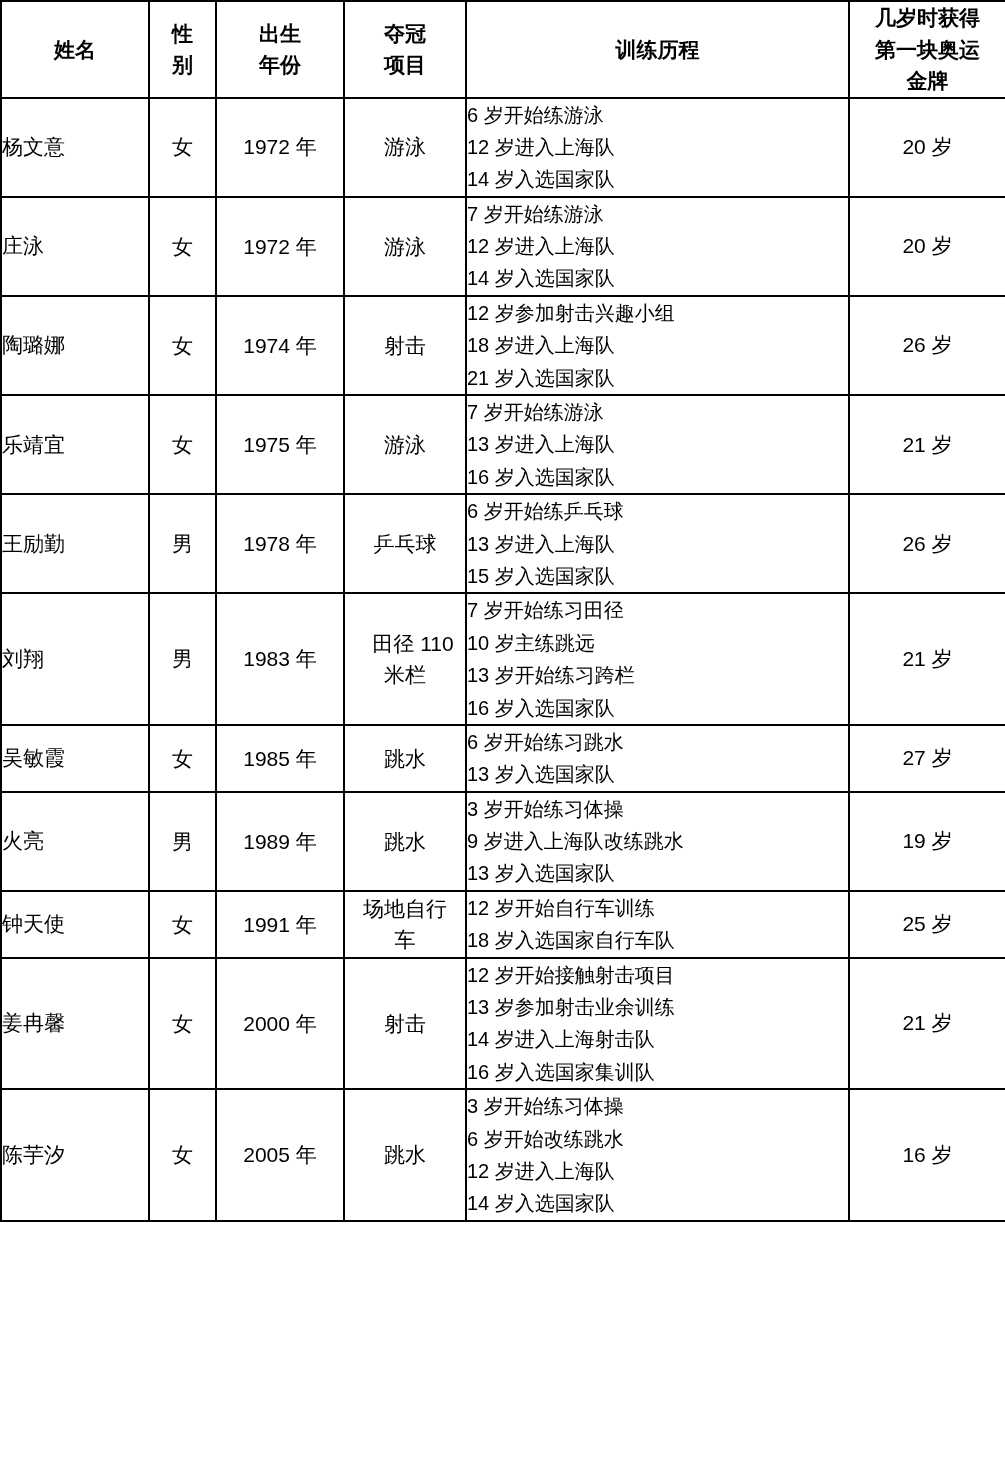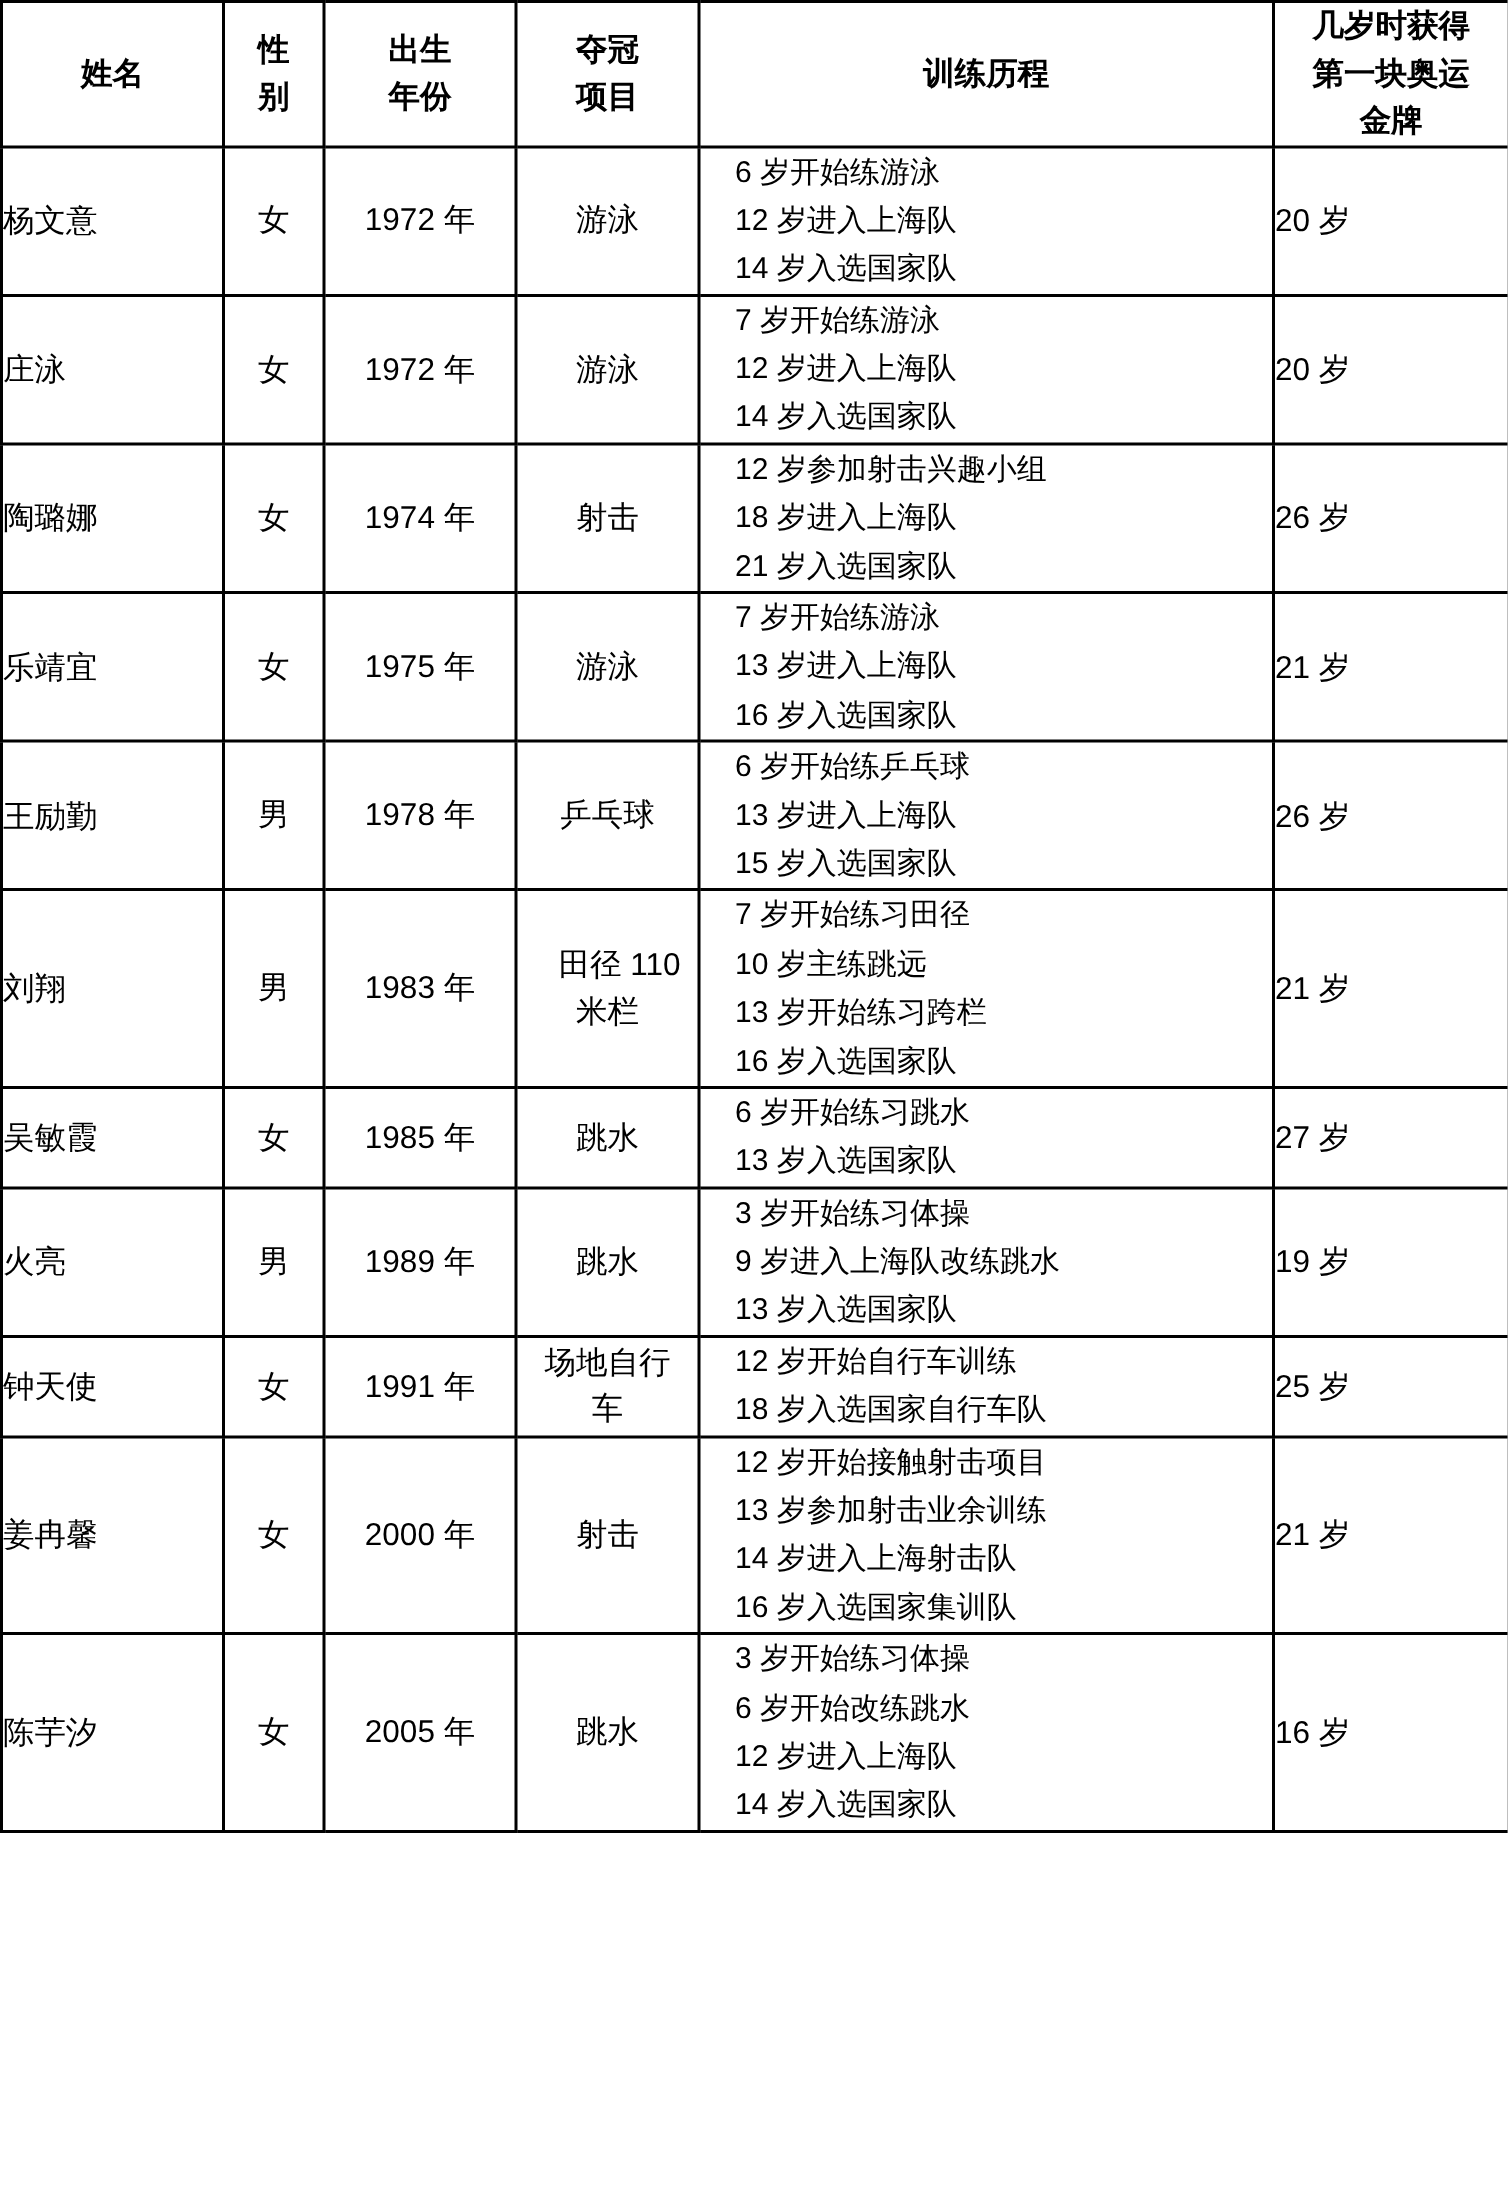--- a/index.html
+++ b/index.html
@@ -55,24 +55,23 @@
   }
   td.history {
     text-align: left;
     font-size: 20px;
     line-height: 1.62;
     padding: 12px 10px 12px 14px;
   }
   td.history .line {
     display: block;
     white-space: nowrap;
-    margin-left: 23px;
   }
   td.age {
-    text-align: left;
+    text-align: center;
     font-size: 21px;
     padding: 12px 4px;
     border-radius: 29px;
   }
 </style>
 </head>
 <body>
 
 <table class="athletes">
   <colgroup>

